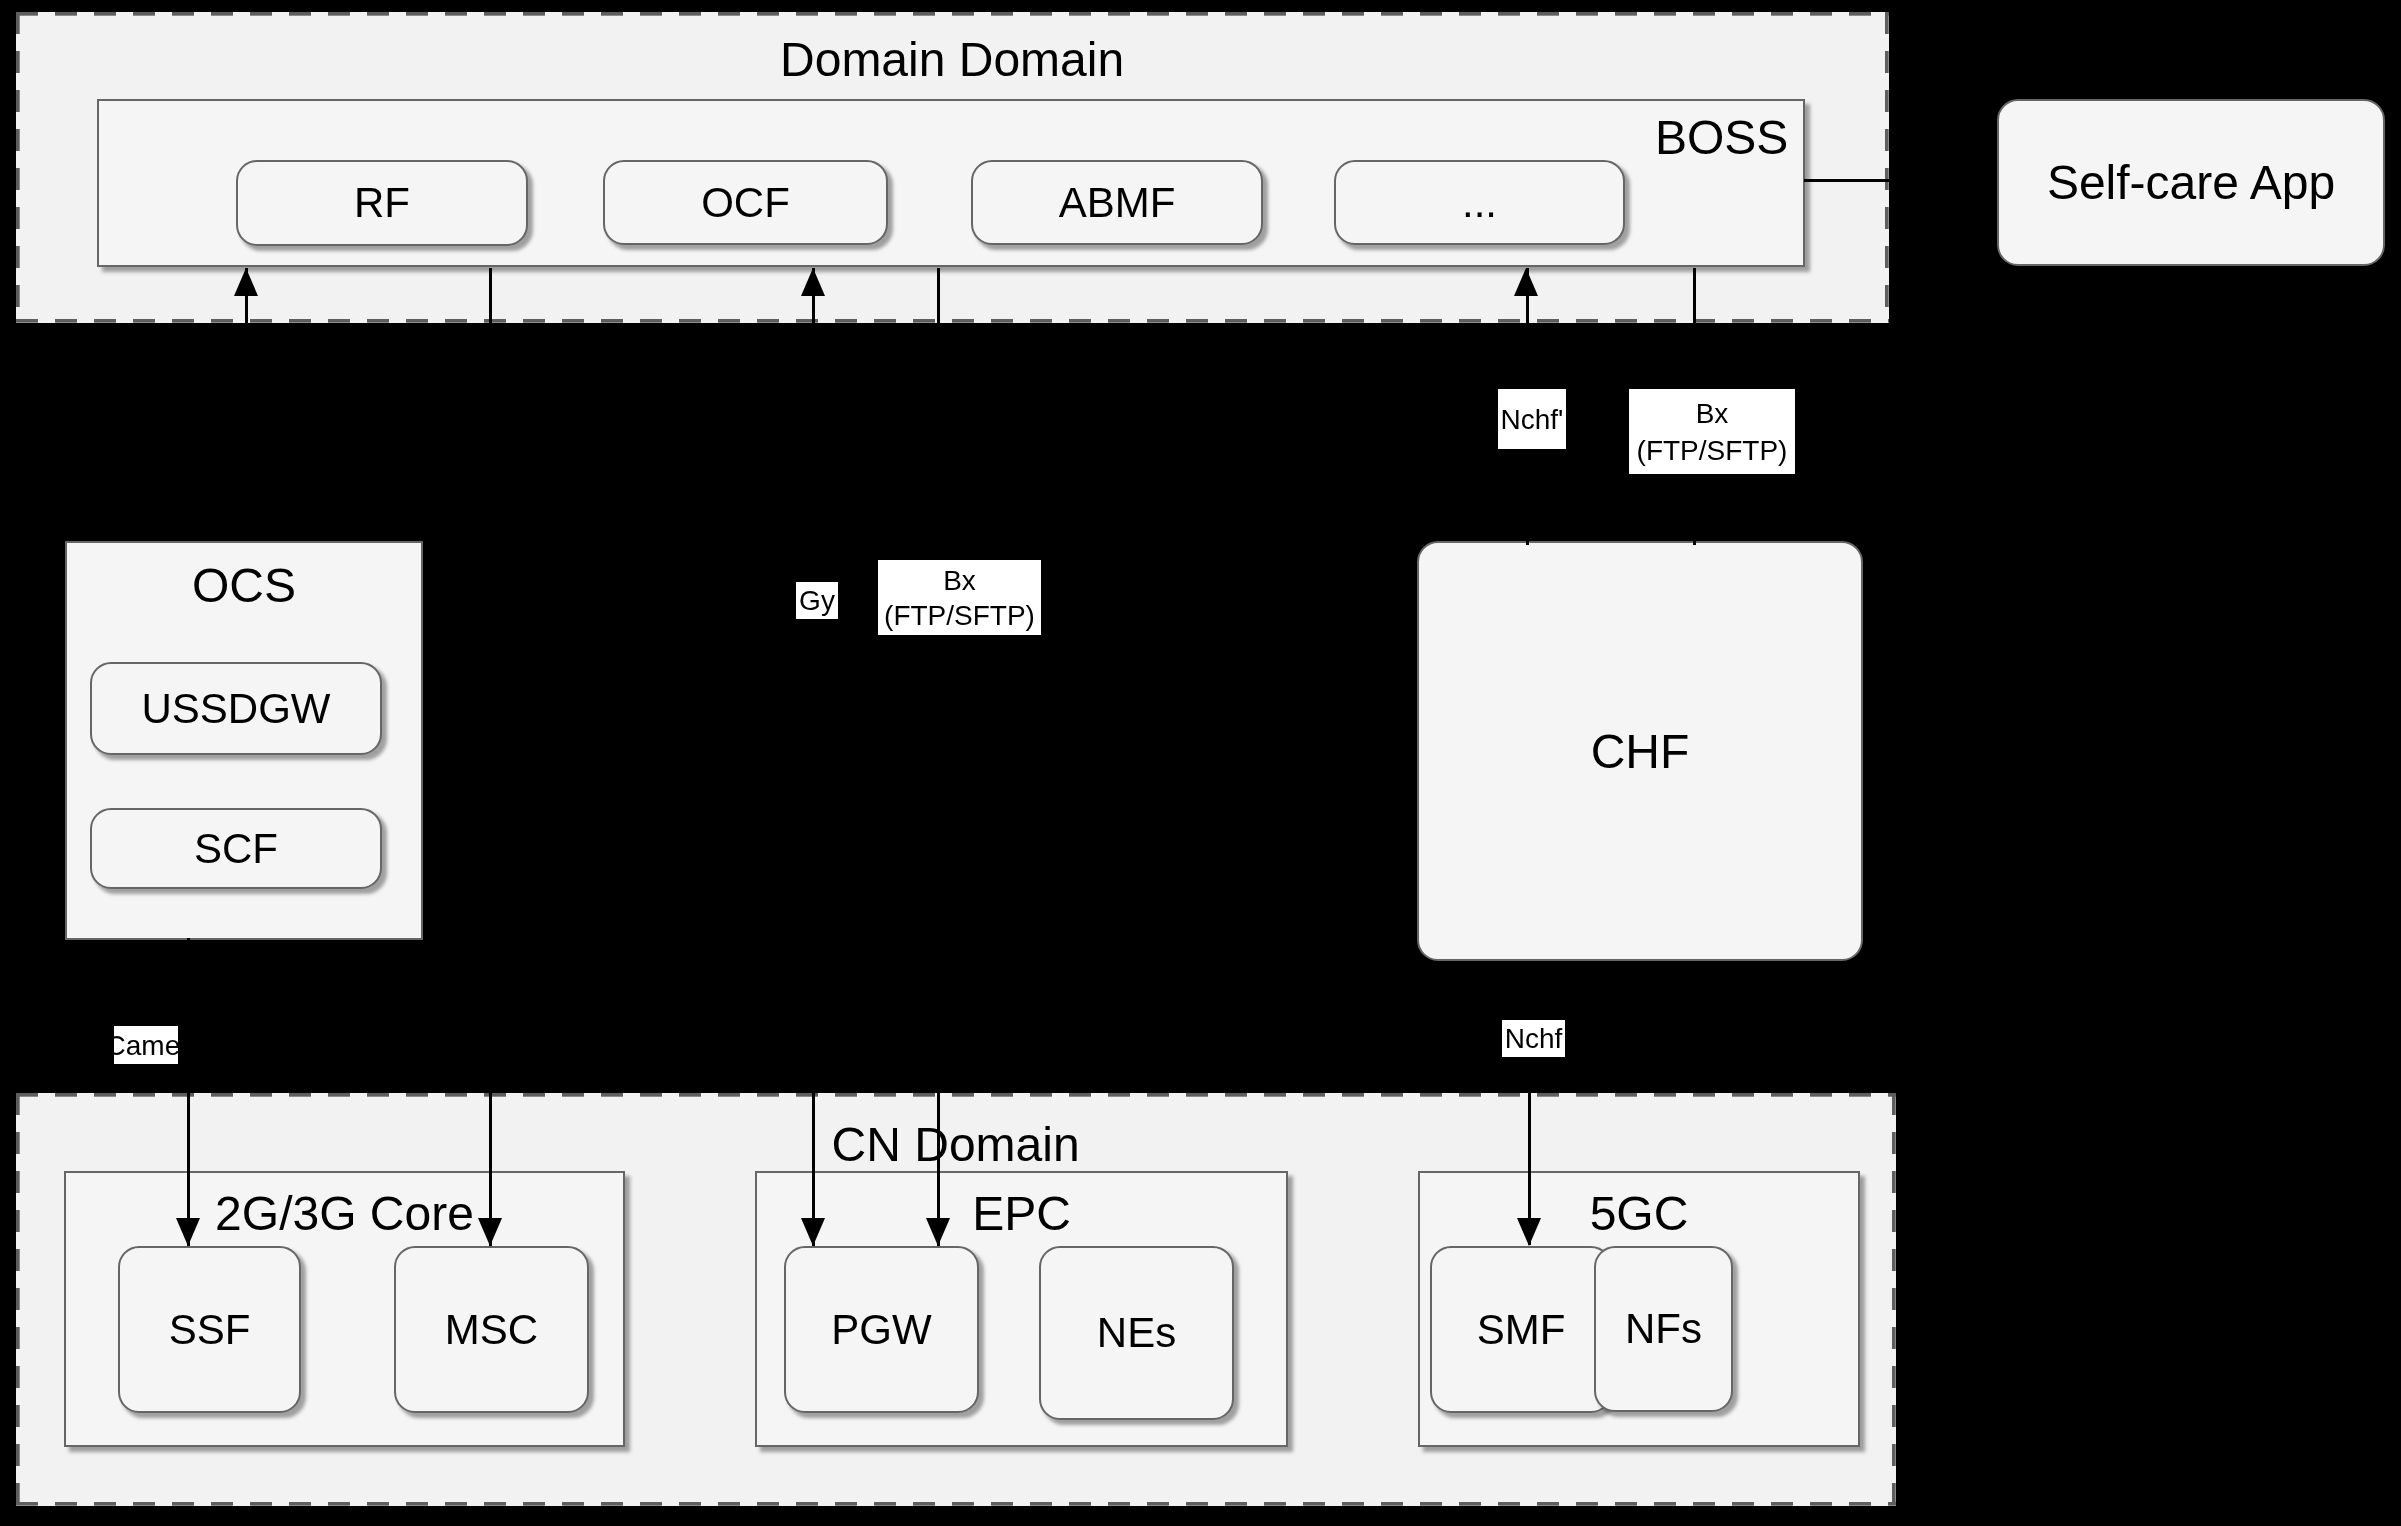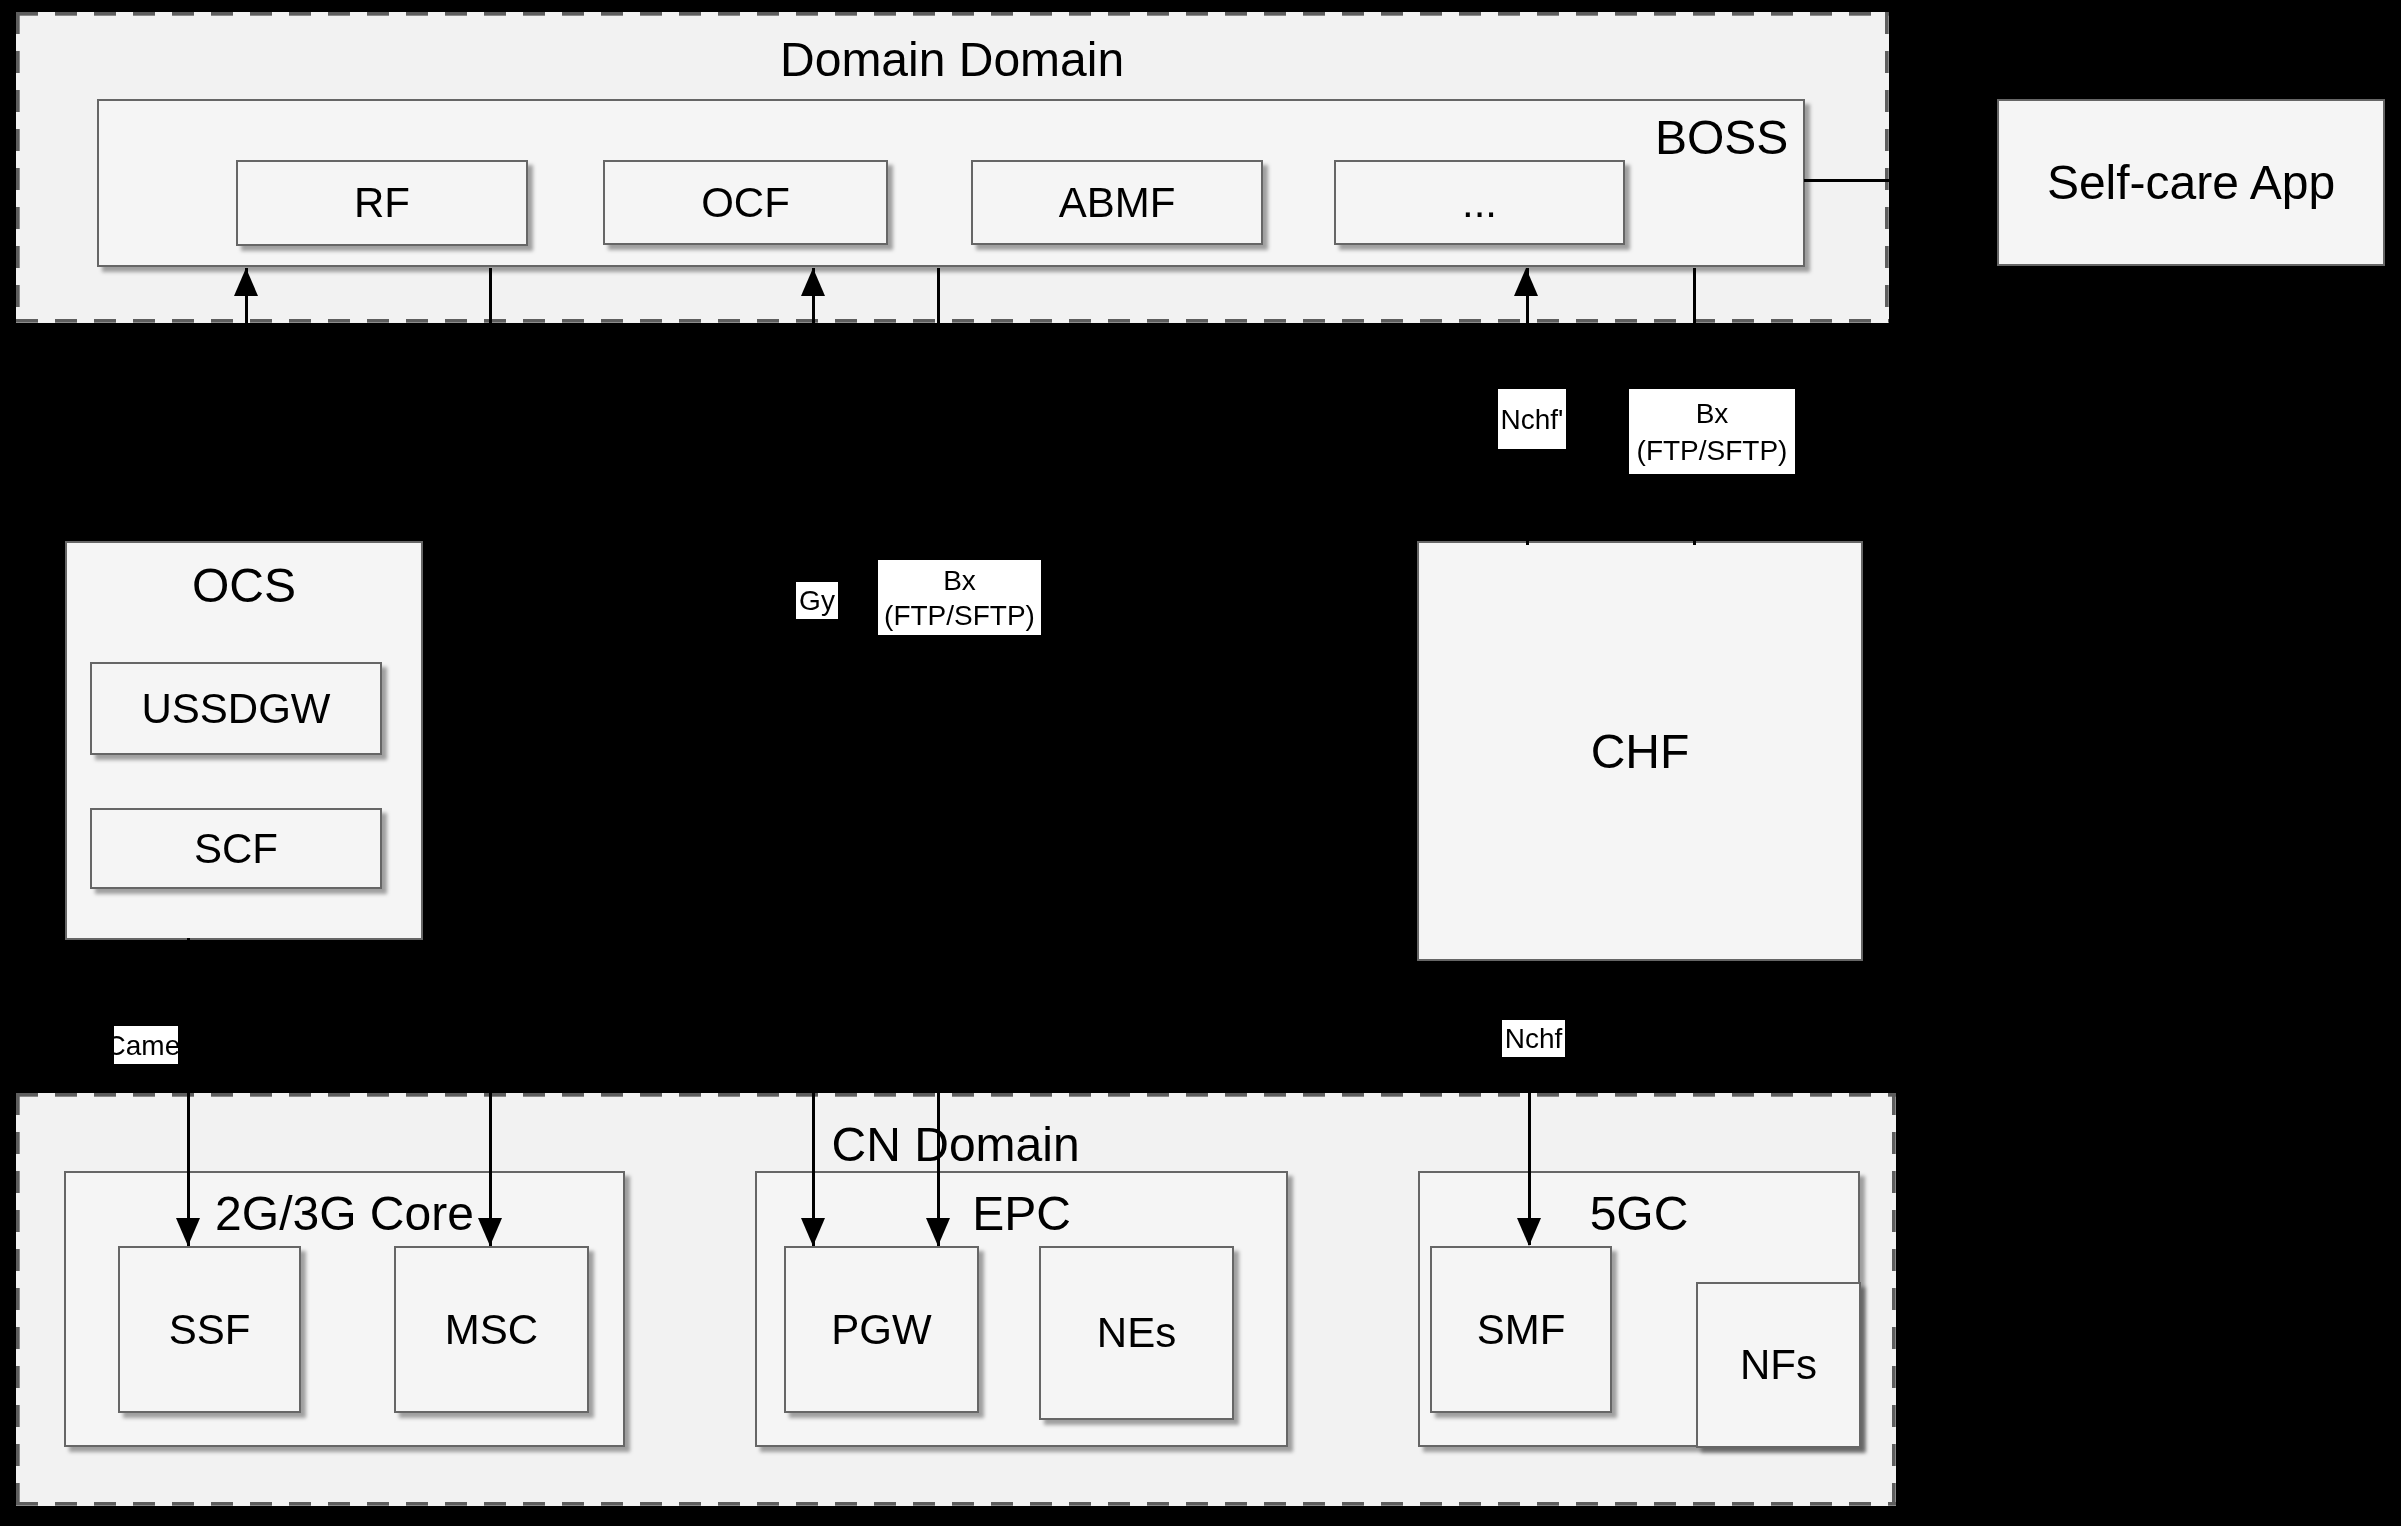--- a/index.html
+++ b/index.html
@@ -16,21 +16,21 @@
       repeating-linear-gradient(180deg,#5e5e5e 0 22px,rgba(0,0,0,0) 22px 39px),
       repeating-linear-gradient(180deg,#5e5e5e 0 22px,rgba(0,0,0,0) 22px 39px);
     background-size:100% 3.7px,100% 3.7px,3.7px 100%,3.7px 100%;
     background-position:0 0,0 100%,0 0,100% 0;
     background-repeat:no-repeat;
   }
   .solid-box{
     position:absolute;background:#f5f5f5;border:2.8px solid #666;
     box-shadow:4.6px 4.6px 3.7px rgba(0,0,0,0.35);box-sizing:border-box;
   }
-  .center-label{display:flex;align-items:center;justify-content:center;}
+  .center-label{display:flex;align-items:center;justify-content:center;border-radius:21px;}
   .title-top{position:absolute;left:0;right:0;text-align:center;}
   .big-text{font-size:48px;}
   .mid-text{font-size:42px;}
   .vline{position:absolute;width:2.8px;background:#000;z-index:5;}
   .hline{position:absolute;height:2.8px;background:#000;z-index:5;}
   .arrow-up{position:absolute;width:0;height:0;border-left:12px solid transparent;
     border-right:12px solid transparent;border-bottom:28px solid #000;z-index:6;}
   .arrow-down{position:absolute;width:0;height:0;border-left:12px solid transparent;
     border-right:12px solid transparent;border-top:28px solid #000;z-index:6;}
   .iface{
@@ -106,21 +106,21 @@
   <div class="solid-box center-label mid-text" style="left:1039px;top:1246px;width:195px;height:174px;">
     <span>NEs</span>
   </div>
 
   <div class="solid-box" style="left:1418px;top:1171px;width:442px;height:276px;">
     <div class="title-top big-text" style="top:13px;">5GC</div>
   </div>
   <div class="solid-box center-label mid-text" style="left:1430px;top:1246px;width:182px;height:167px;">
     <span>SMF</span>
   </div>
-  <div class="solid-box center-label mid-text" style="left:1696px;top:1246px;width:165px;height:166px;margin-top:36px;">
+  <div class="solid-box center-label mid-text" style="left:1594px;top:1246px;width:139px;height:166px;">
     <span>NFs</span>
   </div>
 
   <div class="hline" style="left:1804px;top:179px;width:192px;"></div>
 
   <div class="vline" style="left:245px;top:268px;height:56px;"></div>
   <div class="arrow-up" style="left:234px;top:268px;"></div>
 
   <div class="vline" style="left:489px;top:268px;height:978px;"></div>
   <div class="arrow-down" style="left:478px;top:1218px;"></div>

